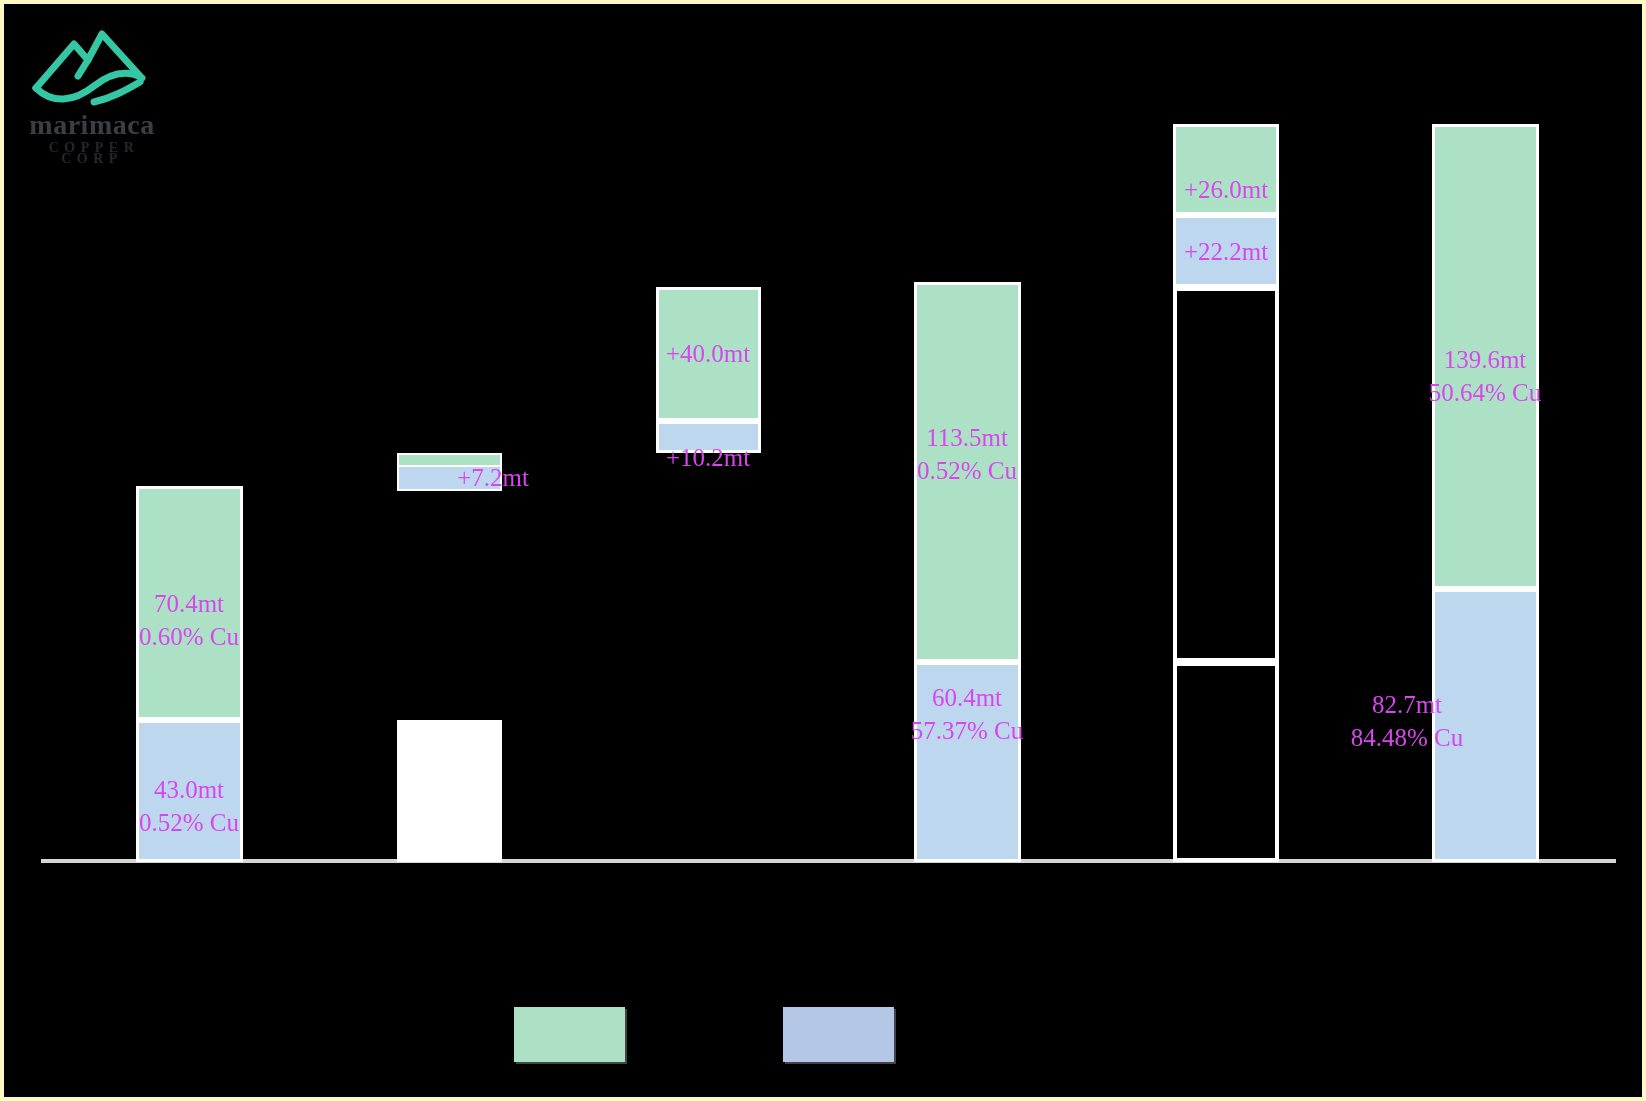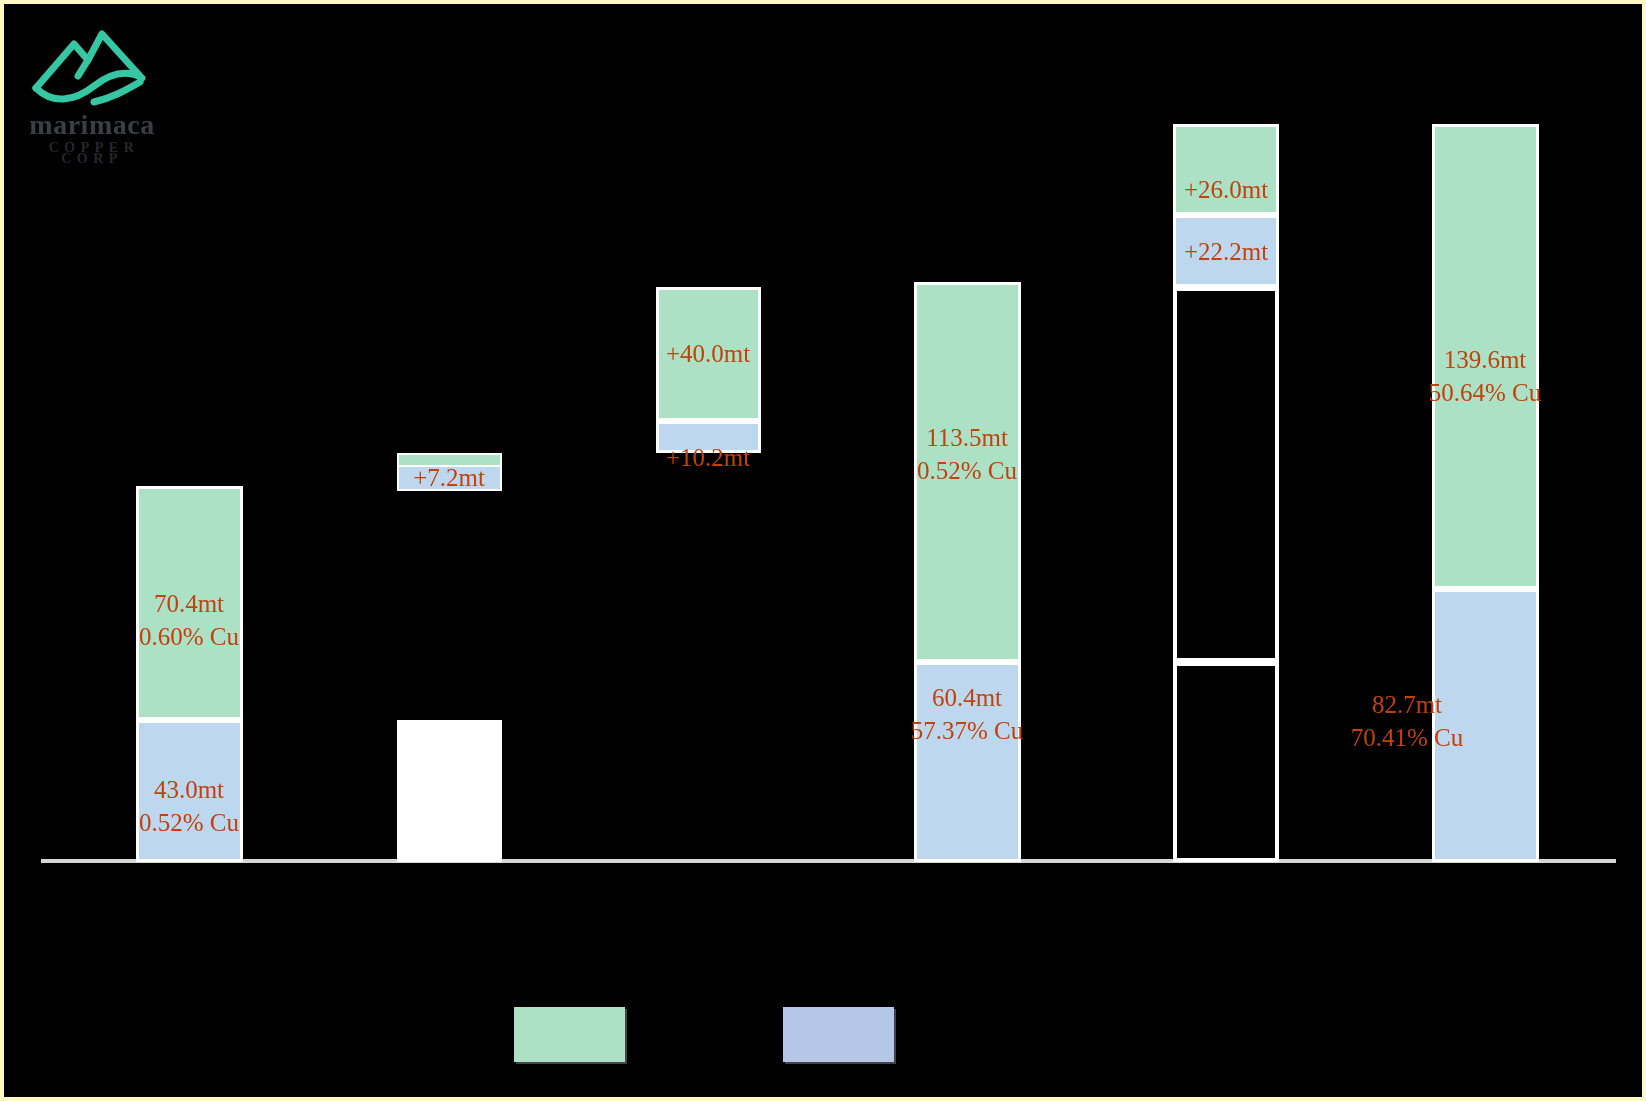--- a/index.html
+++ b/index.html
@@ -25,26 +25,26 @@
   
   .seg{position:absolute;box-sizing:border-box;border:3px solid #fff;}
   .seg.green{background:#ACE1C6;}
   .seg.blue{background:#BDD7EE;}
   .seg.black{background:#000;border-width:4px;}
   .seg.whitebar{background:#FFFFFF;border:none;}
   .seg.thin{border-width:2px;}
   .axis{position:absolute;left:37px;top:855px;width:1575px;height:4px;background:#D6D6D6;}
   .lbl{
     position:absolute;width:160px;text-align:center;
-    font-size:25px;line-height:33px;color:#c2410c;z-index:5;
+    font-size:25px;line-height:33px;color:#d946ef;z-index:5;
     white-space:nowrap;
   }
   .lbl span{display:block;}
   .lbl.one{height:33px;}
-  .lbl.tight{line-height:26px;height:40px;}
+  .lbl.tight{line-height:26px;height:40px;text-align:right;}
   .swatch{position:absolute;width:111px;height:55px;box-shadow:2px 2px 0 rgba(150,150,150,.45);}
   .swatch.green{background:#ACE1C6;}
   .swatch.lblue{background:#B4C7E7;}
 </style>
 </head>
 <body>
 
 <div class="slide">
 
   <div class="logo">
@@ -120,21 +120,21 @@
     <div class="lbl one" style="left:1142px;top:231px">
       <span>+22.2mt</span>
     </div>
 
     <div class="lbl" style="left:1401px;top:339px">
       <span>139.6mt</span>
       <span>50.64% Cu</span>
     </div>
     <div class="lbl" style="left:1323px;top:684px">
       <span>82.7mt</span>
-      <span>70.41% Cu</span>
+      <span>84.48% Cu</span>
     </div>
 
     <div>
       <div class="swatch green" style="left:510px;top:1003px"></div>
       <div class="swatch lblue" style="left:779px;top:1003px"></div>
     </div>
 
   </div>
 </div>
 

